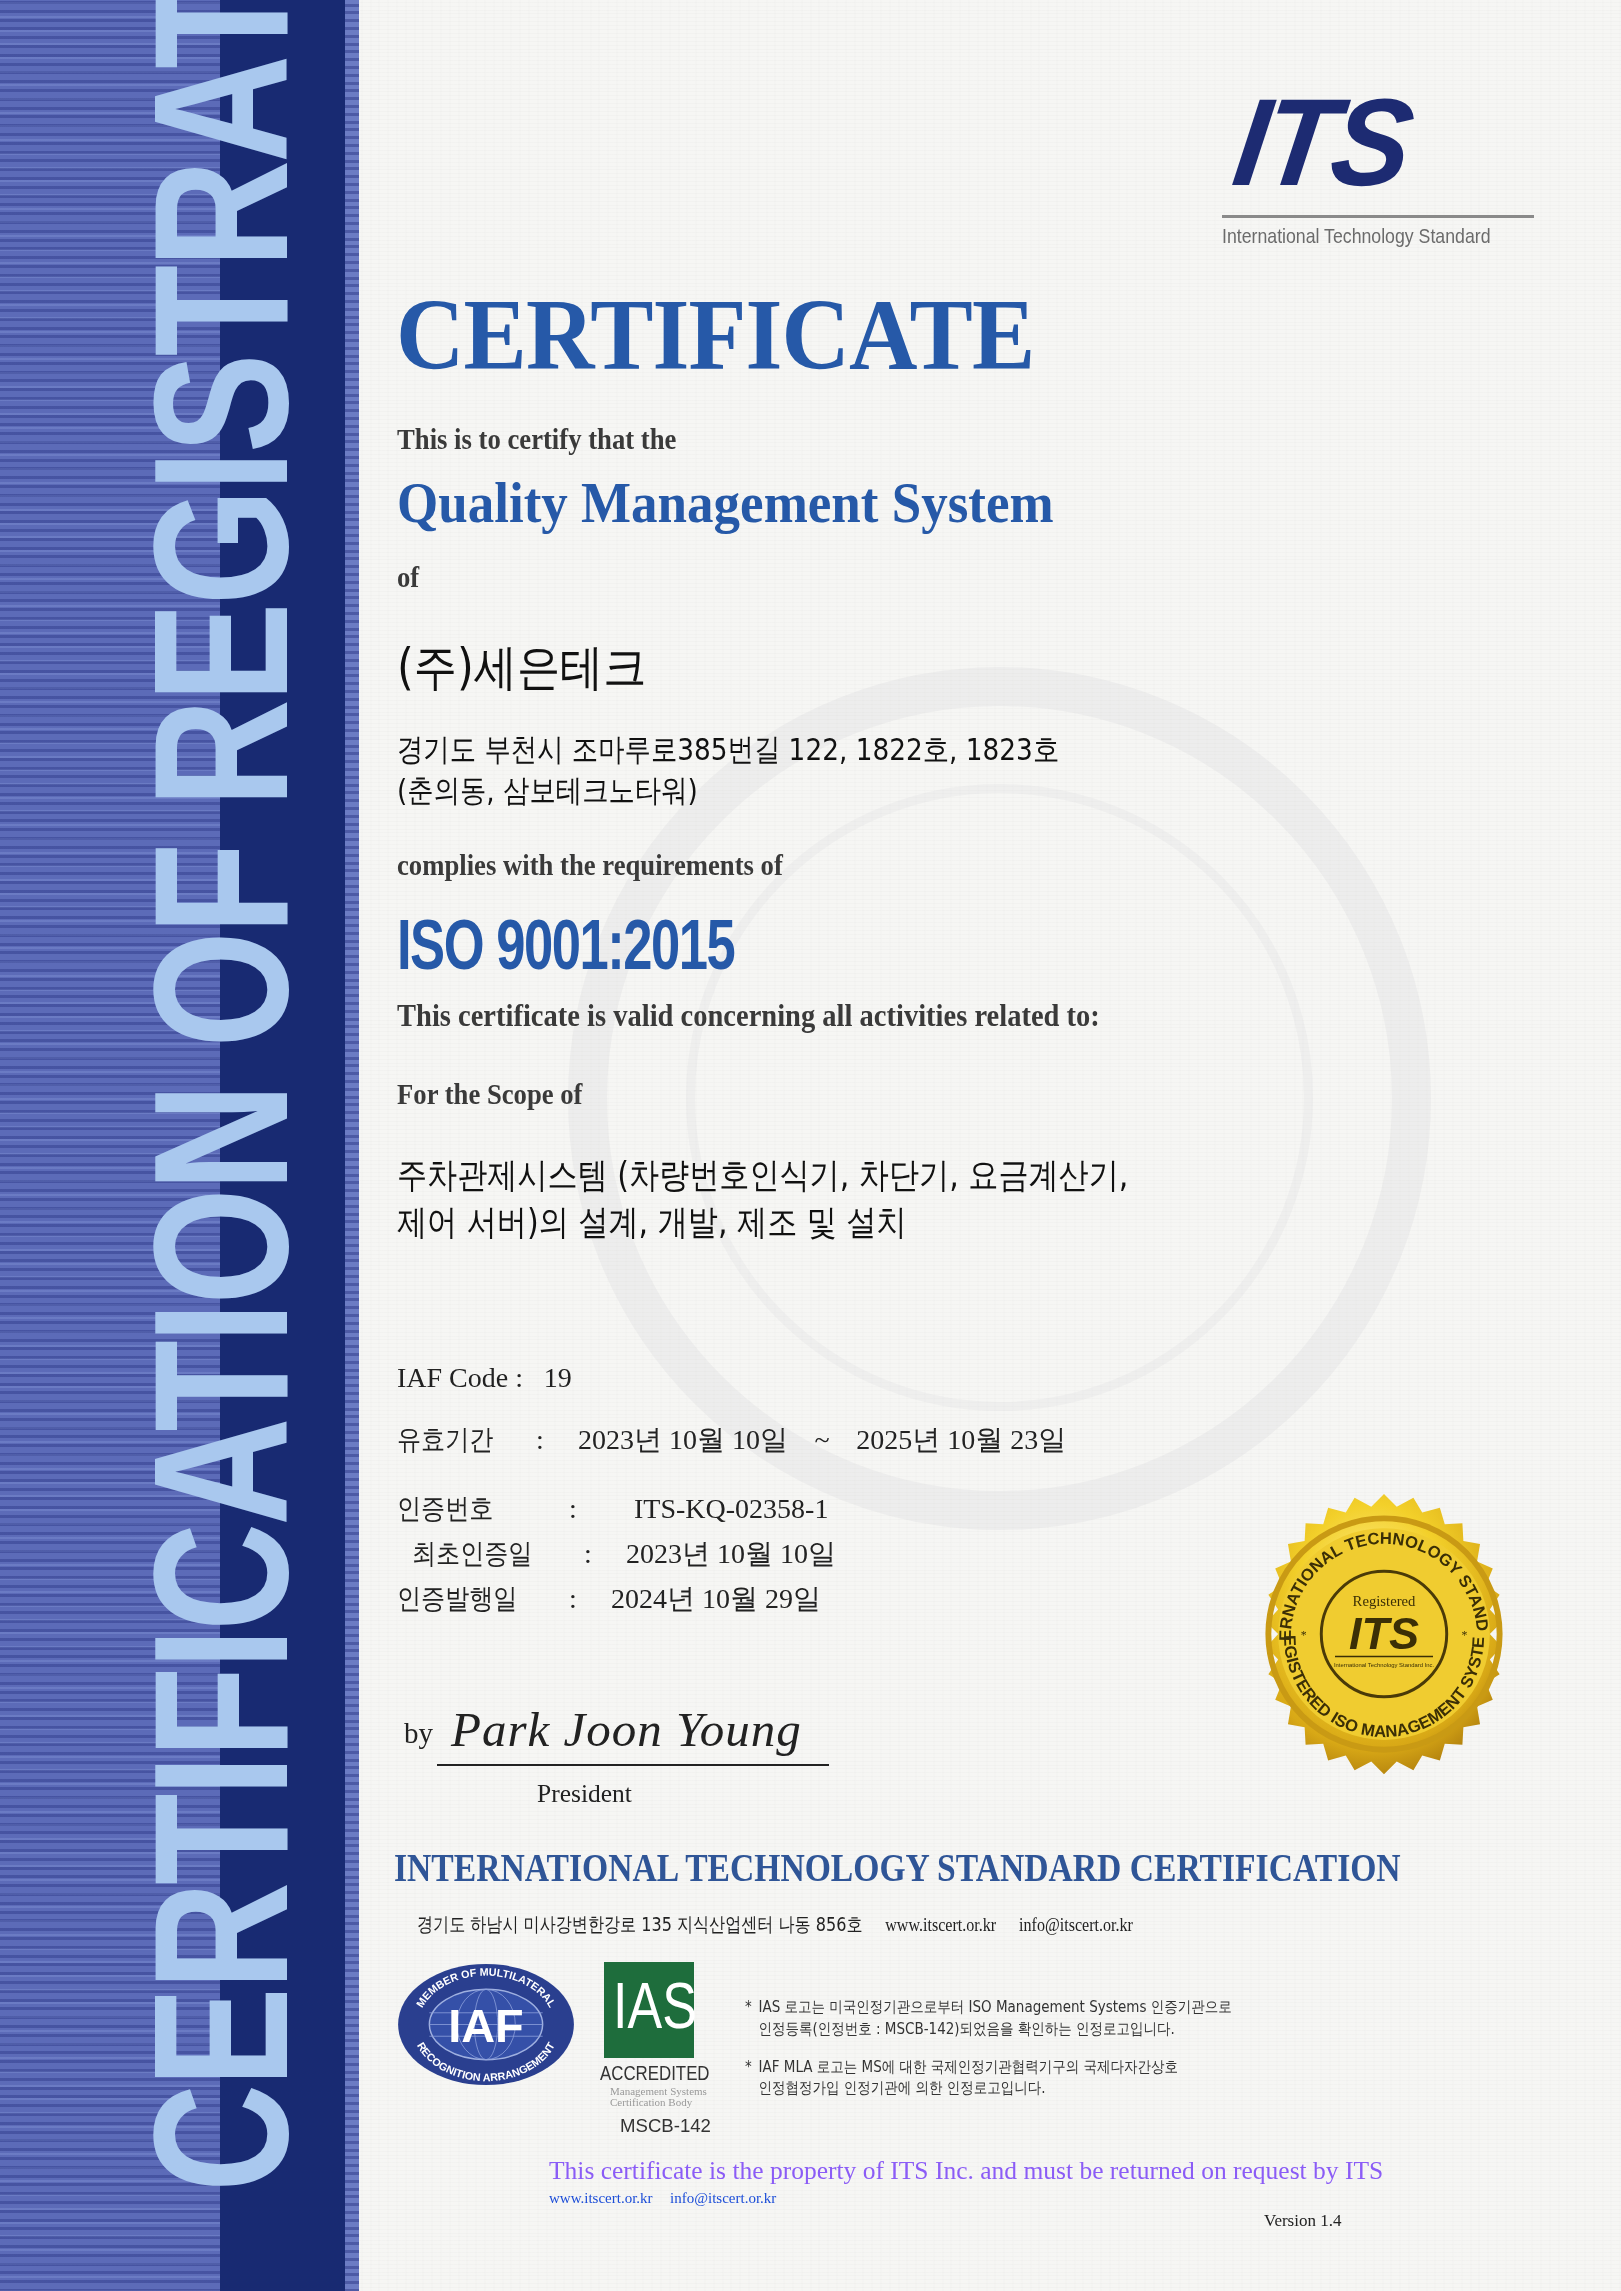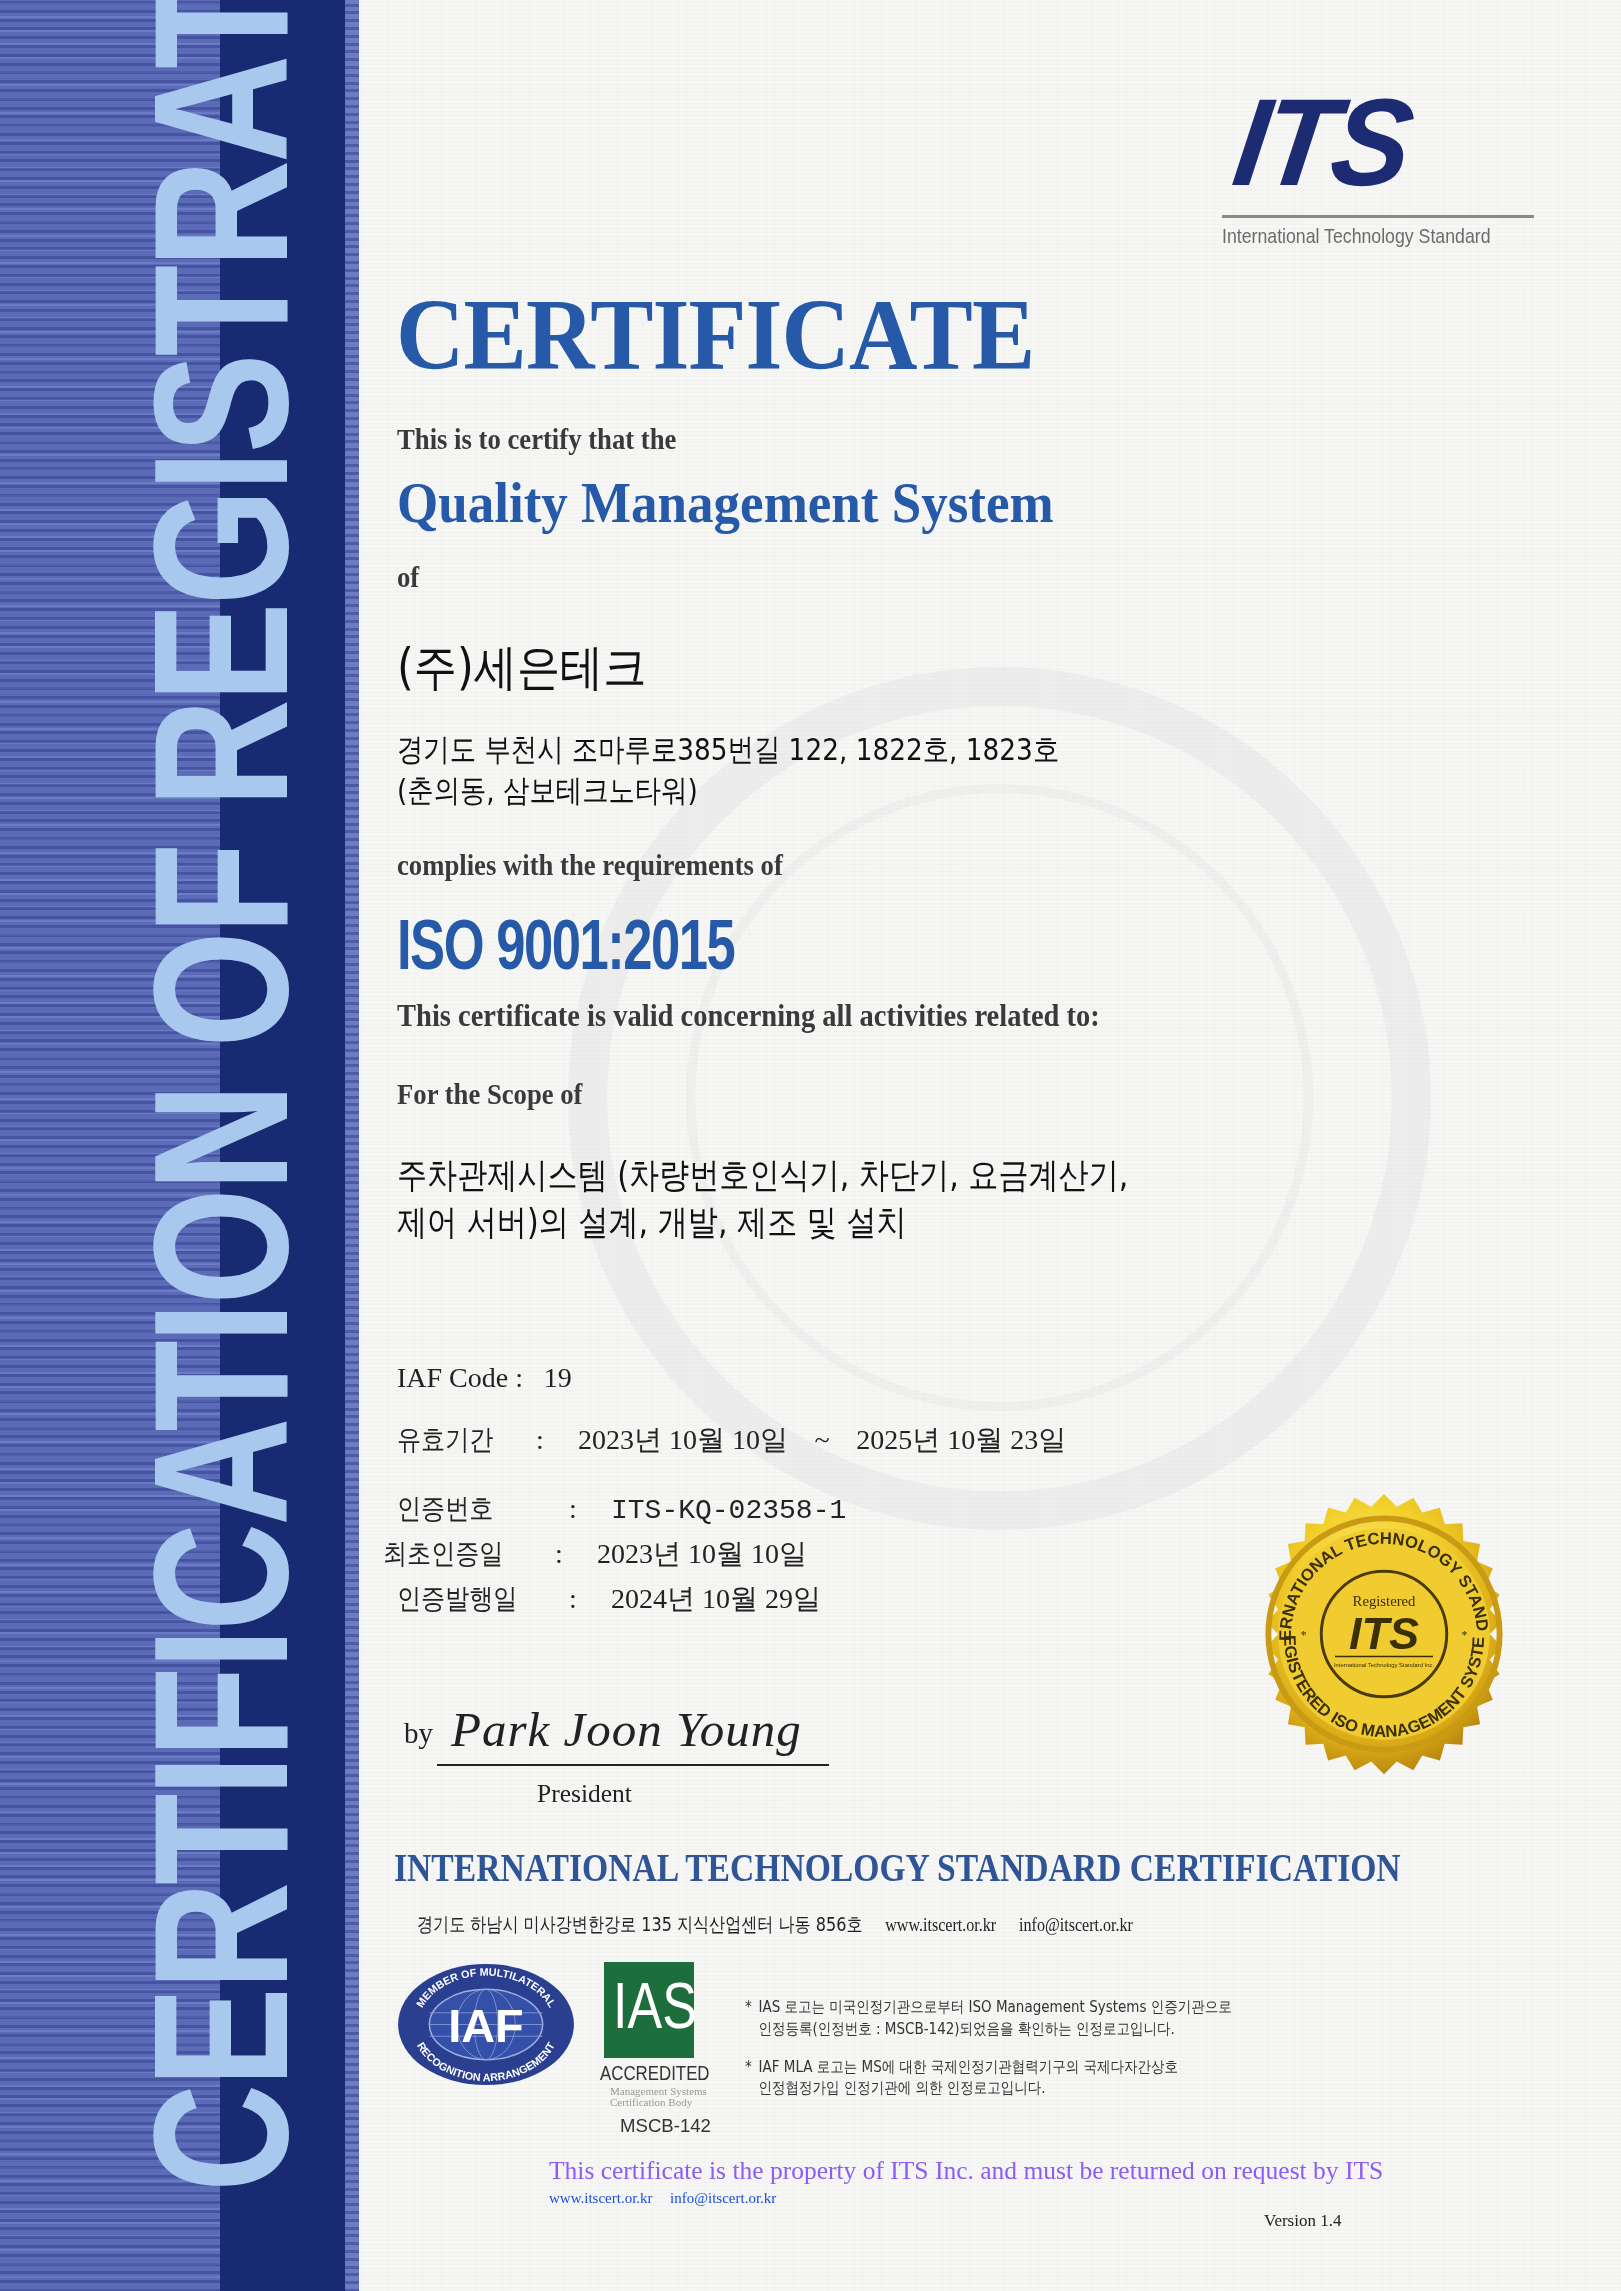--- a/index.html
+++ b/index.html
@@ -107,25 +107,25 @@
   .scope-label { left:397px; top:1078px; font-size:29px; }
   .scope {
     left:397px; top:1152px; font-size:35px; line-height:47px; font-family:"DejaVu Sans", sans-serif; color:#111;
     transform:scaleX(0.86); transform-origin:0 0;
   }
   .info { font-size:28px; color:#222; }
   .info .k { display:inline-block; font-family:"DejaVu Sans", sans-serif; transform:scaleX(0.86); transform-origin:0 50%; }
   .iaf { left:397px; top:1362px; }
   .validity { left:397px; top:1421px; }
   .certno { left:397px; top:1490px; }
-  .firstdate { left:383px; top:1535px; }
+  .firstdate { left:412px; top:1535px; }
   .issuedate { left:397px; top:1580px; }
   .row-label { display:inline-block; width:165px; font-family:"DejaVu Sans", sans-serif; }
   .row-colon { display:inline-block; width:35px; }
-  .val-serif { font-family:Liberation Mono, monospace; }
+  .val-serif { font-family:Liberation Serif, serif;margin-left:23px; }
 
   
   .seal {
     position:absolute; left:1237px; top:1490px; width:294px; height:294px;
   }
 
   
   .sig-by { left:404px; top:1717px; font-size:29px; }
   .sig-name {
     left:451px; top:1701px; font-size:49px; font-style:italic; color:#222;

